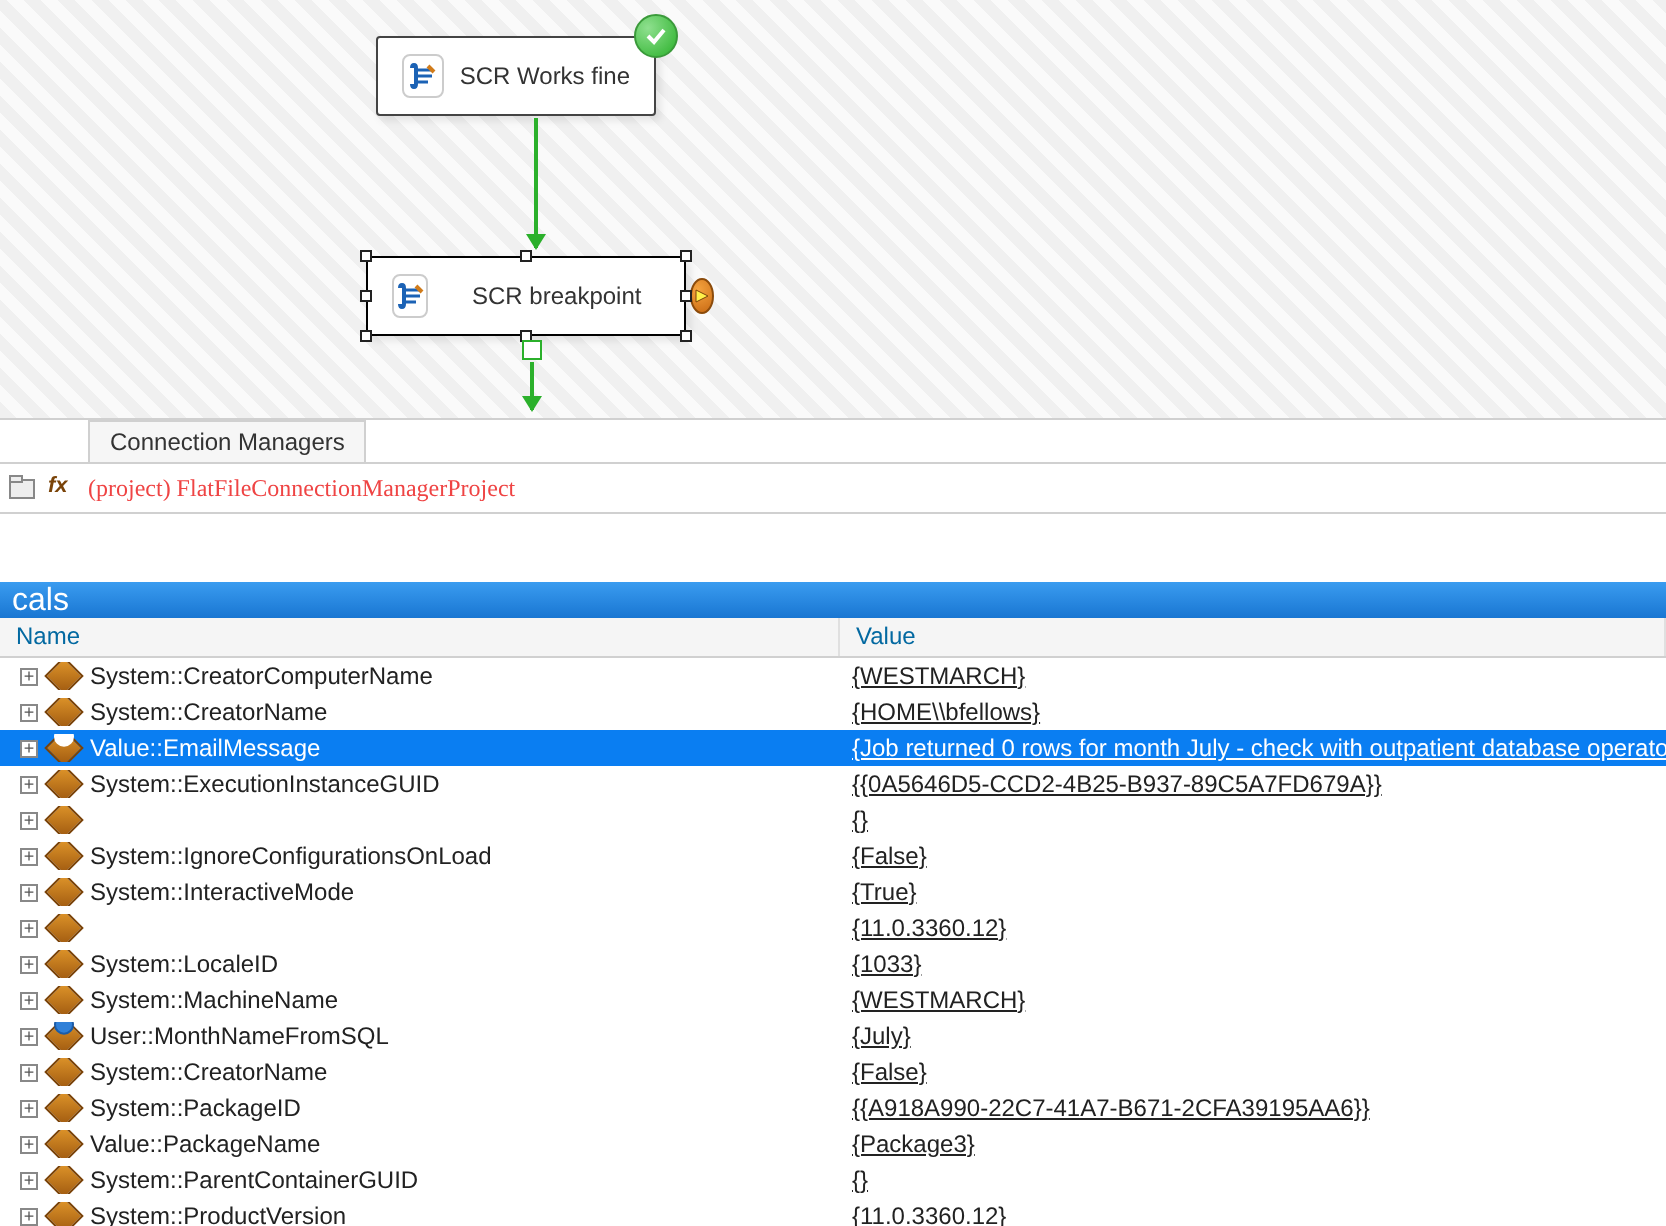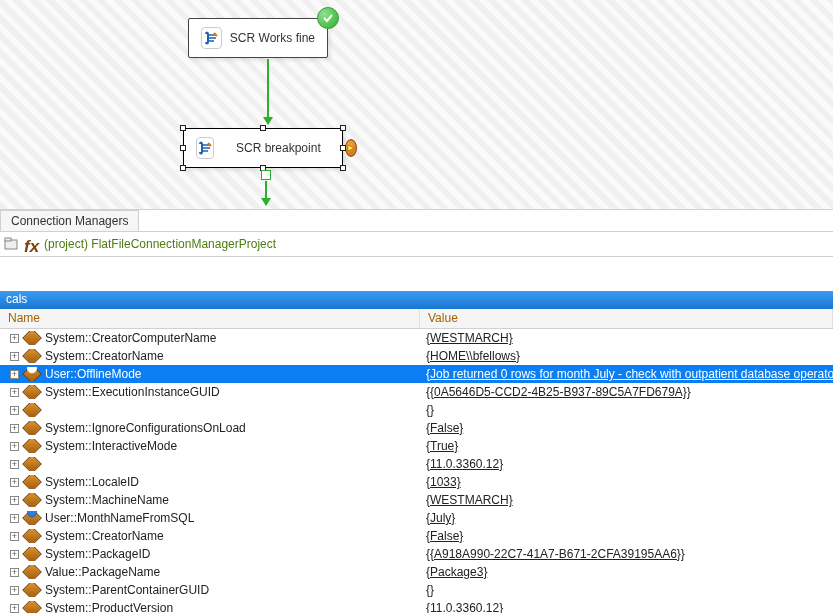--- a/index.html
+++ b/index.html
@@ -78,42 +78,42 @@
   }
   .little-box {
     position: absolute;
     width: 10px; height: 10px;
     border: 1px solid #2bb02b;
     background: #fff;
   }
 
   
   .tab-bar { display: flex; border-bottom: 1px solid #d0d0d0; background: #fff; height: 22px; }
-  .tab { padding: 3px 10px; border: 1px solid #d0d0d0; border-bottom: none; background: #f6f6f6; margin-right: -1px; color: #333; }
+  .tab { padding: 3px 10px; border: 1px solid #d0d0d0; border-bottom: none; background: #f6f6f6; margin-right: -1px; color: #333; margin-left: 44px; }
 
   
   .breadcrumb-bar { display: flex; align-items: center; height: 25px; border-bottom: 1px solid #d0d0d0; padding: 0 4px; gap: 6px; }
   .small-icon { width: 14px; height: 14px; display: inline-block; }
 
   
   .locals-header {
     margin-top: 34px;
     height: 18px;
     background: linear-gradient(#3a9cf0, #1976d2);
     color: #fff;
     padding: 1px 6px;
-    font-size: 12px;
+    font-size: 16px;
   }
   .grid-header {
     display: flex;
     border-bottom: 1px solid #d0d0d0;
     height: 20px;
     background: #f5f5f5;
   }
-  .grid-header .col { padding: 2px 8px; border-right: 1px solid #e0e0e0; color: #a16207; }
+  .grid-header .col { padding: 2px 8px; border-right: 1px solid #e0e0e0; color: #0369a1; }
   .col-name { width: 420px; flex: none; }
   .col-value { flex: 1; }
 
   .grid-body { }
   .row { display: flex; height: 18px; align-items: center; }
   .row .cell-name { width: 420px; flex: none; display: flex; align-items: center; padding-left: 10px; gap: 4px; color: #222; white-space: nowrap; overflow: hidden; }
   .row .cell-value { flex: 1; padding-left: 6px; color: #222; white-space: nowrap; overflow: hidden; text-decoration: underline; }
   .row.selected { background: #0a7ef2; color: #fff; }
   .row.selected .cell-name, .row.selected .cell-value { color: #fff; }
 
@@ -206,22 +206,22 @@
   <div class="tab">Connection Managers</div>
 </div>
 
 <div class="breadcrumb-bar">
   <span class="small-icon">
     <svg width="14" height="14" viewBox="0 0 14 14">
         <rect x="1" y="3" width="12" height="9" fill="#eee" stroke="#888"></rect>
         <rect x="1" y="1" width="6" height="3" fill="#eee" stroke="#888"></rect>
       </svg>
   </span>
-  <span class="small-icon" style="color:#7a4308;font-style:italic;font-weight:bold;font-size:17px;">fx</span>
-  <span style="color:#4d7c0f;">(project) FlatFileConnectionManagerProject</span>
+  <span class="small-icon" style="color:#7a4308;font-style:italic;font-weight:bold;font-size:11px;">fx</span>
+  <span style="color:#ef4444;font-family:Liberation Serif, serif;">(project) FlatFileConnectionManagerProject</span>
 </div>
 
 <div class="locals-header">cals</div>
 <div class="grid-header">
   <div class="col col-name">Name</div>
   <div class="col col-value">Value</div>
 </div>
 <div class="grid-body" id="grid-body">
     <div class="row">
       <div class="cell-name">
@@ -236,21 +236,21 @@
         <span class="expander">+</span>
         <span class="var-icon"></span>
         <span>System::CreatorName</span>
       </div>
       <div class="cell-value">{HOME\\bfellows}</div>
     </div>
     <div class="row selected">
       <div class="cell-name">
         <span class="expander">+</span>
         <span class="var-icon selected-user"></span>
-        <span>User::OfflineMode</span>
+        <span>Value::EmailMessage</span>
       </div>
       <div class="cell-value">{Job returned 0 rows for month July - check with outpatient database operator</div>
     </div>
     <div class="row">
       <div class="cell-name">
         <span class="expander">+</span>
         <span class="var-icon"></span>
         <span>System::ExecutionInstanceGUID</span>
       </div>
       <div class="cell-value">{{0A5646D5-CCD2-4B25-B937-89C5A7FD679A}}</div>

